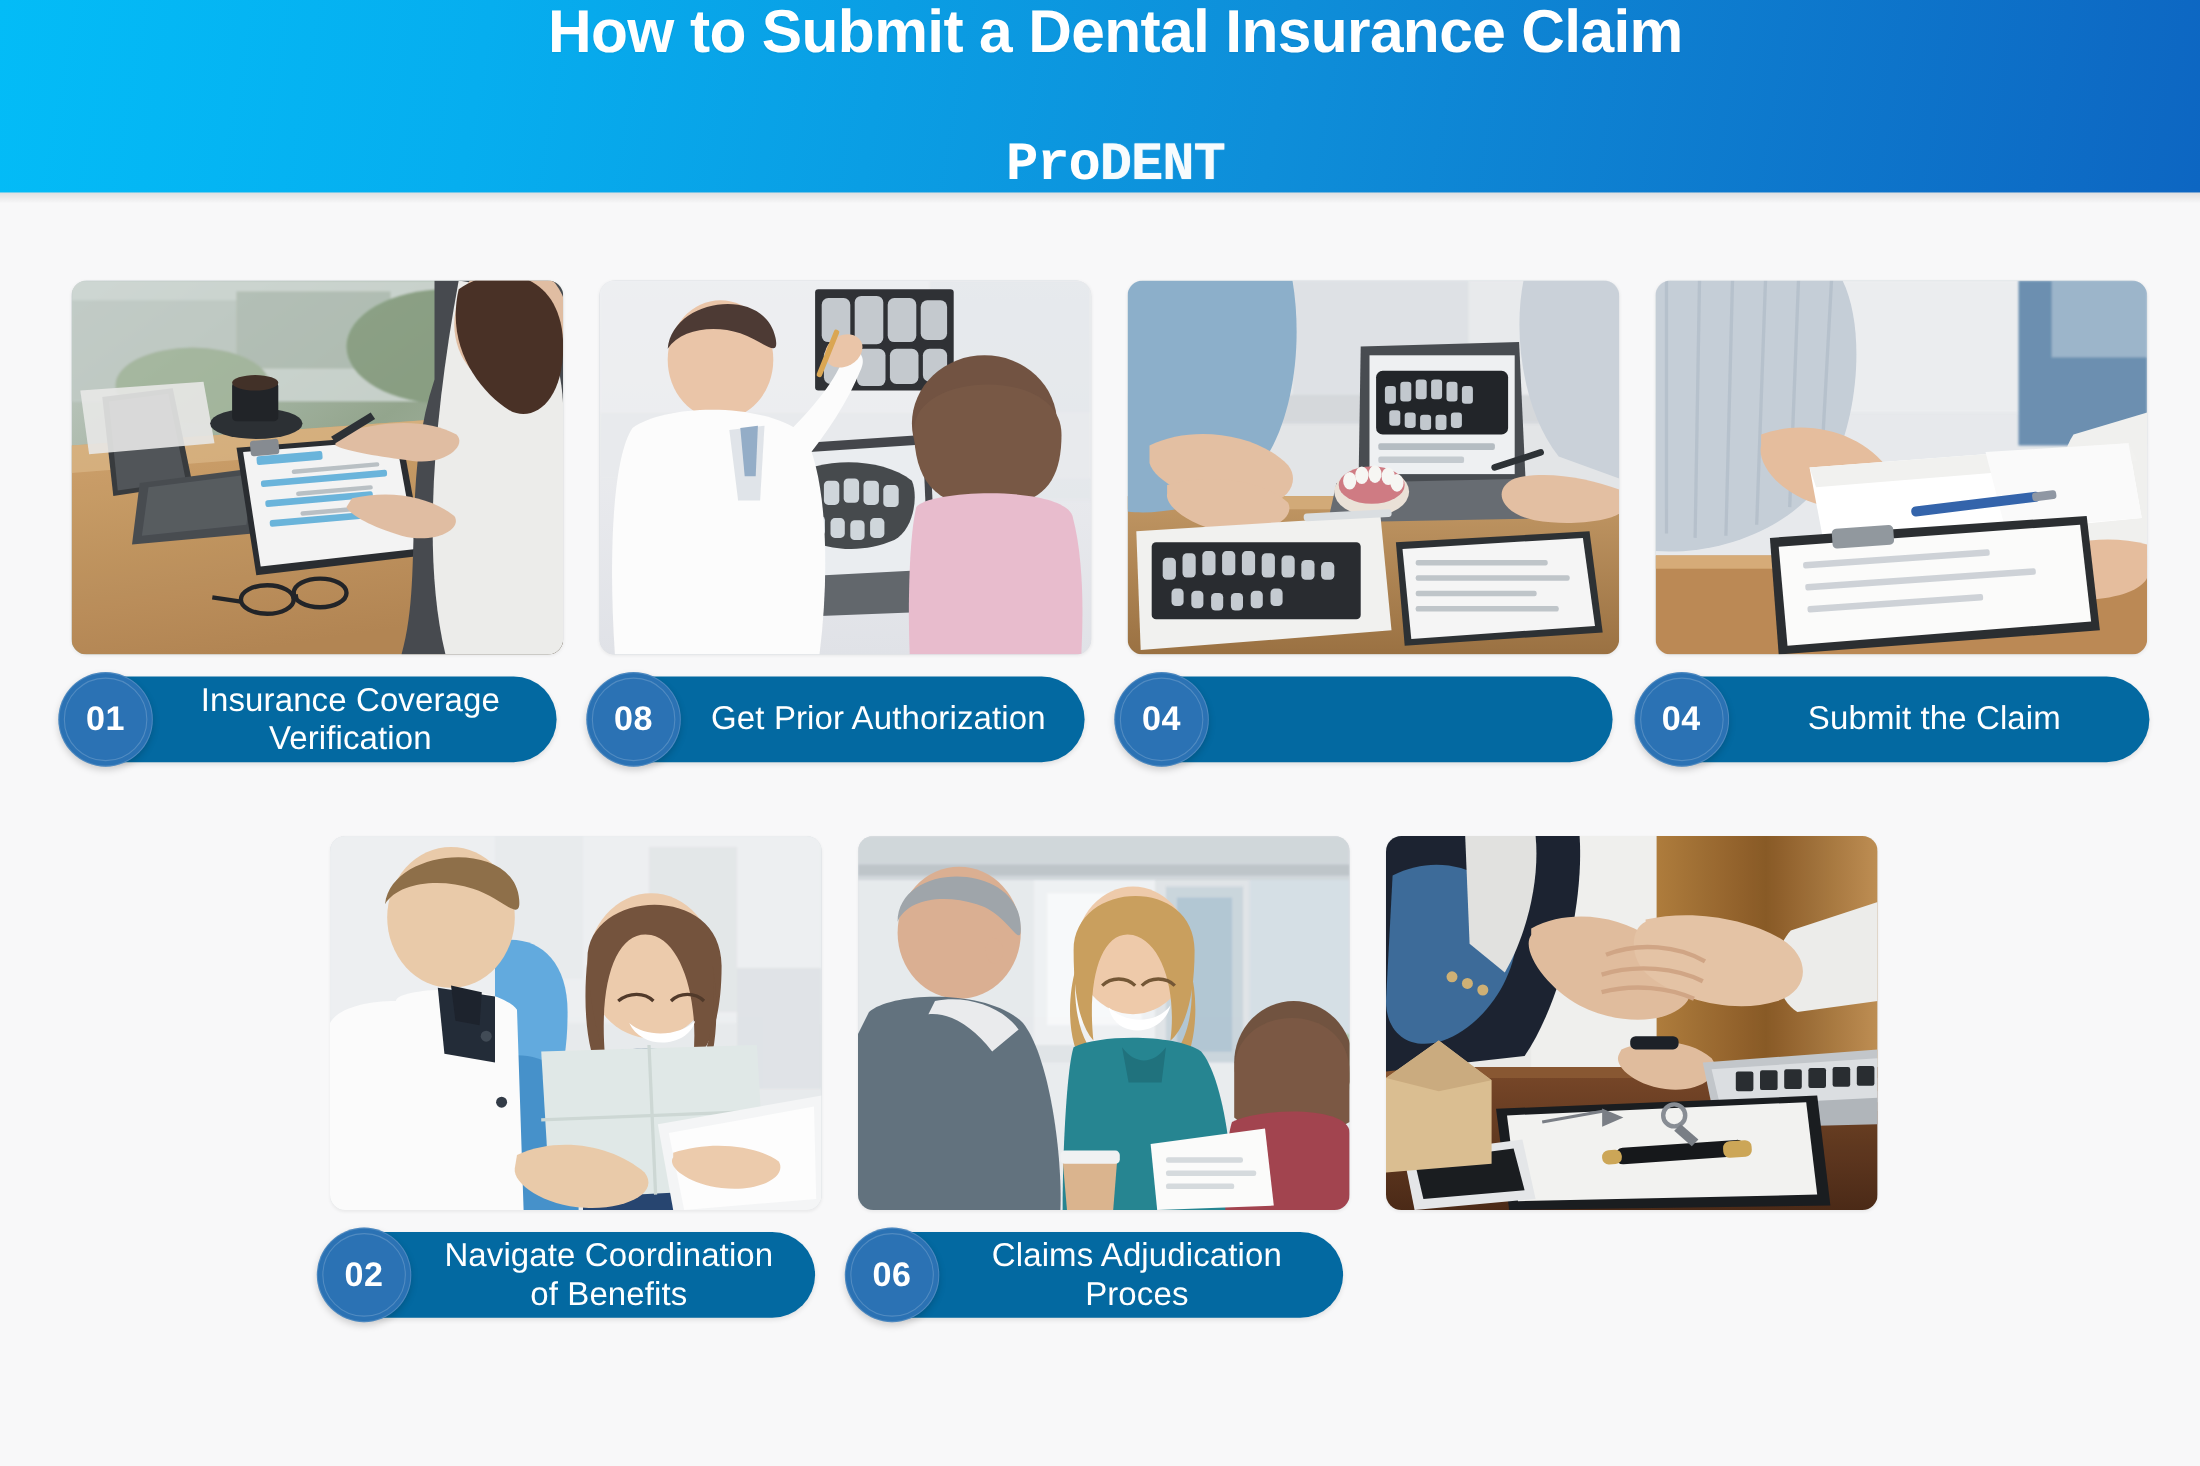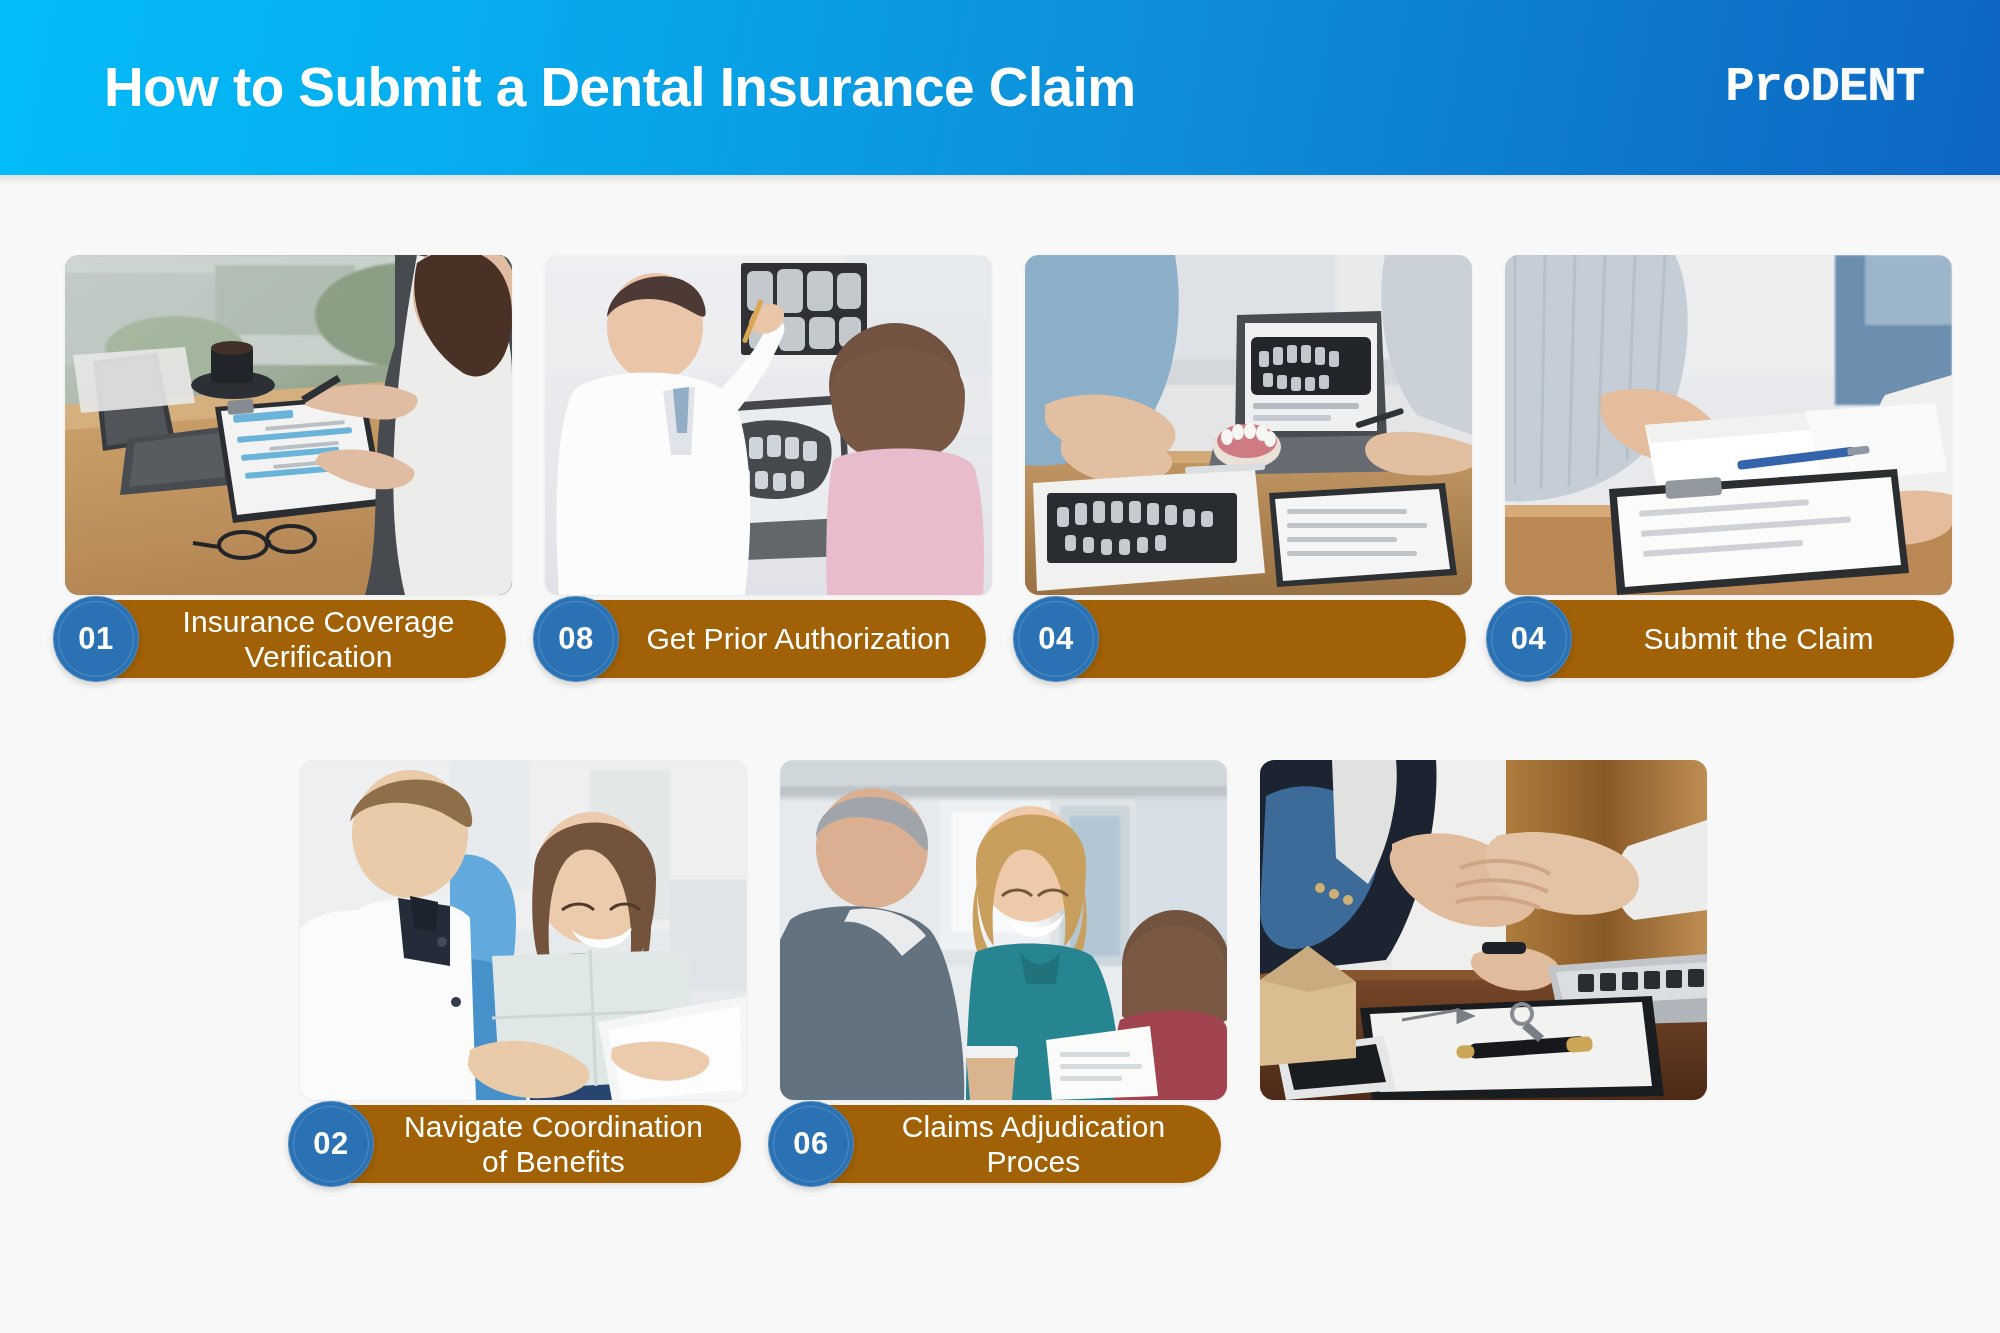--- a/index.html
+++ b/index.html
@@ -9,21 +9,21 @@
     font-family:"Liberation Sans", sans-serif;
     overflow:hidden;
     position:relative;
   }
 
   
   #header{
     position:absolute;left:0;top:0;width:2000px;height:175px;
     background:linear-gradient(100deg,#03bcf7 0%,#06aeef 22%,#0e8ed9 58%,#0d66c2 100%);
     display:flex;align-items:center;justify-content:space-between;
-    box-sizing:border-box;padding:0 76px 0 104px;
+    box-sizing:border-box;padding:0 76px 0 104px;flex-direction:column;
   }
   #header-title{
     color:#ffffff;
     font-size:55px;
     font-weight:bold;
     letter-spacing:-0.6px;
     line-height:1.05;
     margin:0;
     text-shadow:0 1px 2px rgba(0,0,0,.06);
   }
@@ -59,23 +59,23 @@
     border-radius:14px;
     overflow:hidden;
     position:relative;
     background:#d8dde1;
     box-shadow:0 1px 3px rgba(0,0,0,.06);
   }
   .photo svg{display:block;width:100%;height:100%;}
 
   .pill{
     position:relative;
-    margin-top:5px;
+    margin-top:20px;
     width:435px;height:78px;
-    background:#a16207;
+    background:#0369a1;
     border-radius:39px;
     display:flex;align-items:center;
     box-sizing:border-box;
     padding-left:82px;padding-right:16px;
     box-shadow:0 2px 5px rgba(0,0,0,.10);
   }
   .pill.short{width:450px;}
   .badge{
     position:absolute;left:-18px;top:-4px;
     width:86px;height:86px;border-radius:50%;

